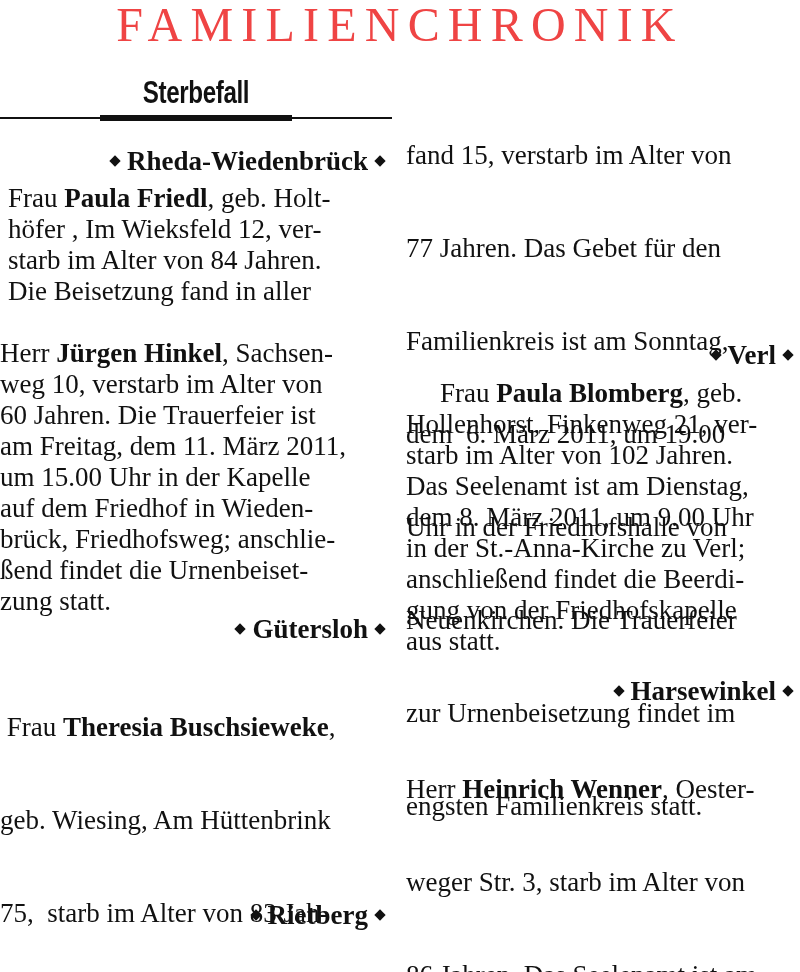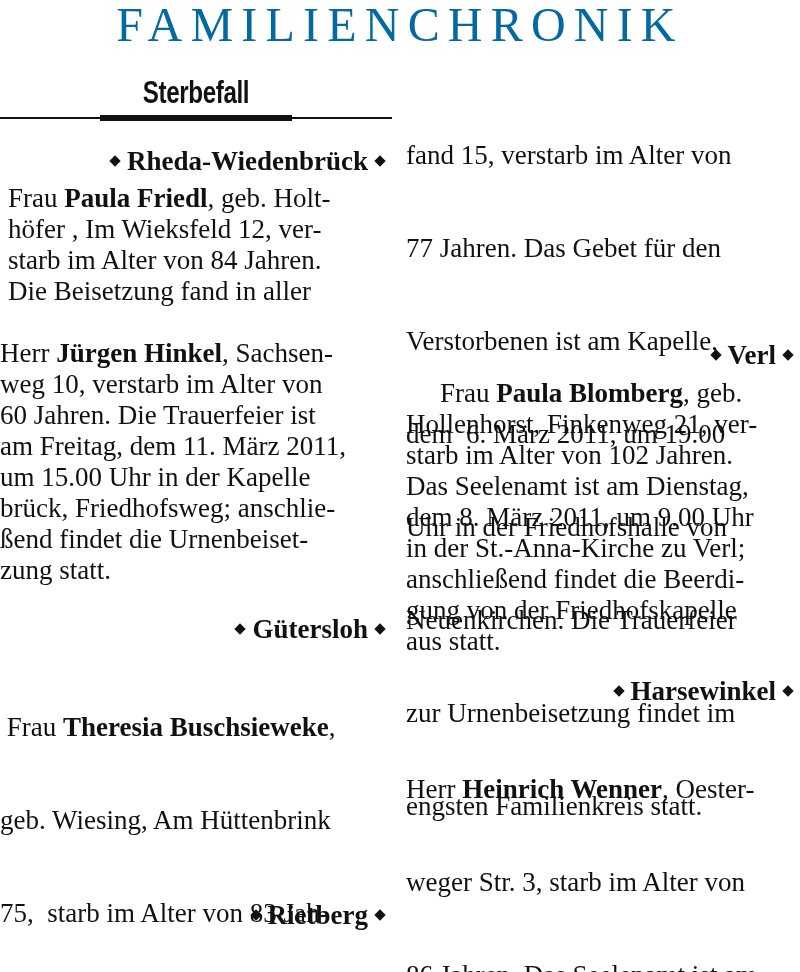--- a/index.html
+++ b/index.html
@@ -20,21 +20,21 @@
     left: 0;
     top: 0;
     width: 800px;
     height: 60px;
     text-align: center;
     font-family: "Liberation Serif", serif;
     font-size: 48px;
     line-height: 50px;
     letter-spacing: 8.2px;
     padding-top: 0px;
-    color: #0369a1;
+    color: #ef4444;
   }
   .col {
     position: absolute;
     top: 0;
   }
   .col-left {
     left: 0;
     width: 392px;
   }
   .col-right {
@@ -123,20 +123,21 @@
     <span class="line">starb im Alter von 84 Jahren.</span>
     <span class="line">Die Beisetzung fand in aller</span>
   </div>
 
   <div class="text-block" style="left:0; top:338px;font-family:Liberation Serif, serif;">
     <span class="line"><span>Herr </span><b>Jürgen Hinkel</b><span>, Sachsen-</span></span>
     <span class="line">weg 10, verstarb im Alter von</span>
     <span class="line">60 Jahren. Die Trauerfeier ist</span>
     <span class="line">am Freitag, dem 11. März 2011,</span>
     <span class="line">um 15.00 Uhr in der Kapelle</span>
+    <span class="line">auf dem Friedhof in Wieden-</span>
     <span class="line">brück, Friedhofsweg; anschlie-</span>
     <span class="line">ßend findet die Urnenbeiset-</span>
     <span class="line">zung statt.</span>
   </div>
 
   <div class="loc-head" style="left:0; top:614px; width:392px;">
     <span class="diamond"></span><span>Gütersloh</span><span class="diamond"></span>
   </div>
 
   <div class="text-block" style="left:0; top:650px; white-space:pre;">
@@ -157,21 +158,21 @@
   <div class="text-block" style="left:0; top:936px; white-space:pre;">
     
   </div>
 </div>
 
 <div class="col col-right">
 
   <div class="text-block" style="left:0; top:78px; white-space:pre;">
     <span class="line">fand 15, verstarb im Alter von</span>
     <span class="line">77 Jahren. Das Gebet für den</span>
-    <span class="line">Verstorbenen ist am Kapelle,</span>
+    <span class="line">Familienkreis ist am Sonntag,</span>
     <span class="line">dem  6. März 2011, um 19.00</span>
     <span class="line">Uhr in der Friedhofshalle von</span>
     <span class="line">Neuenkirchen. Die Trauerfeier</span>
     <span class="line">zur Urnenbeisetzung findet im</span>
     <span class="line">engsten Familienkreis statt.</span>
   </div>
 
   <div class="loc-head" style="left:0; top:340px; width:394px;">
     <span class="diamond"></span><span>Verl</span><span class="diamond"></span>
   </div>

